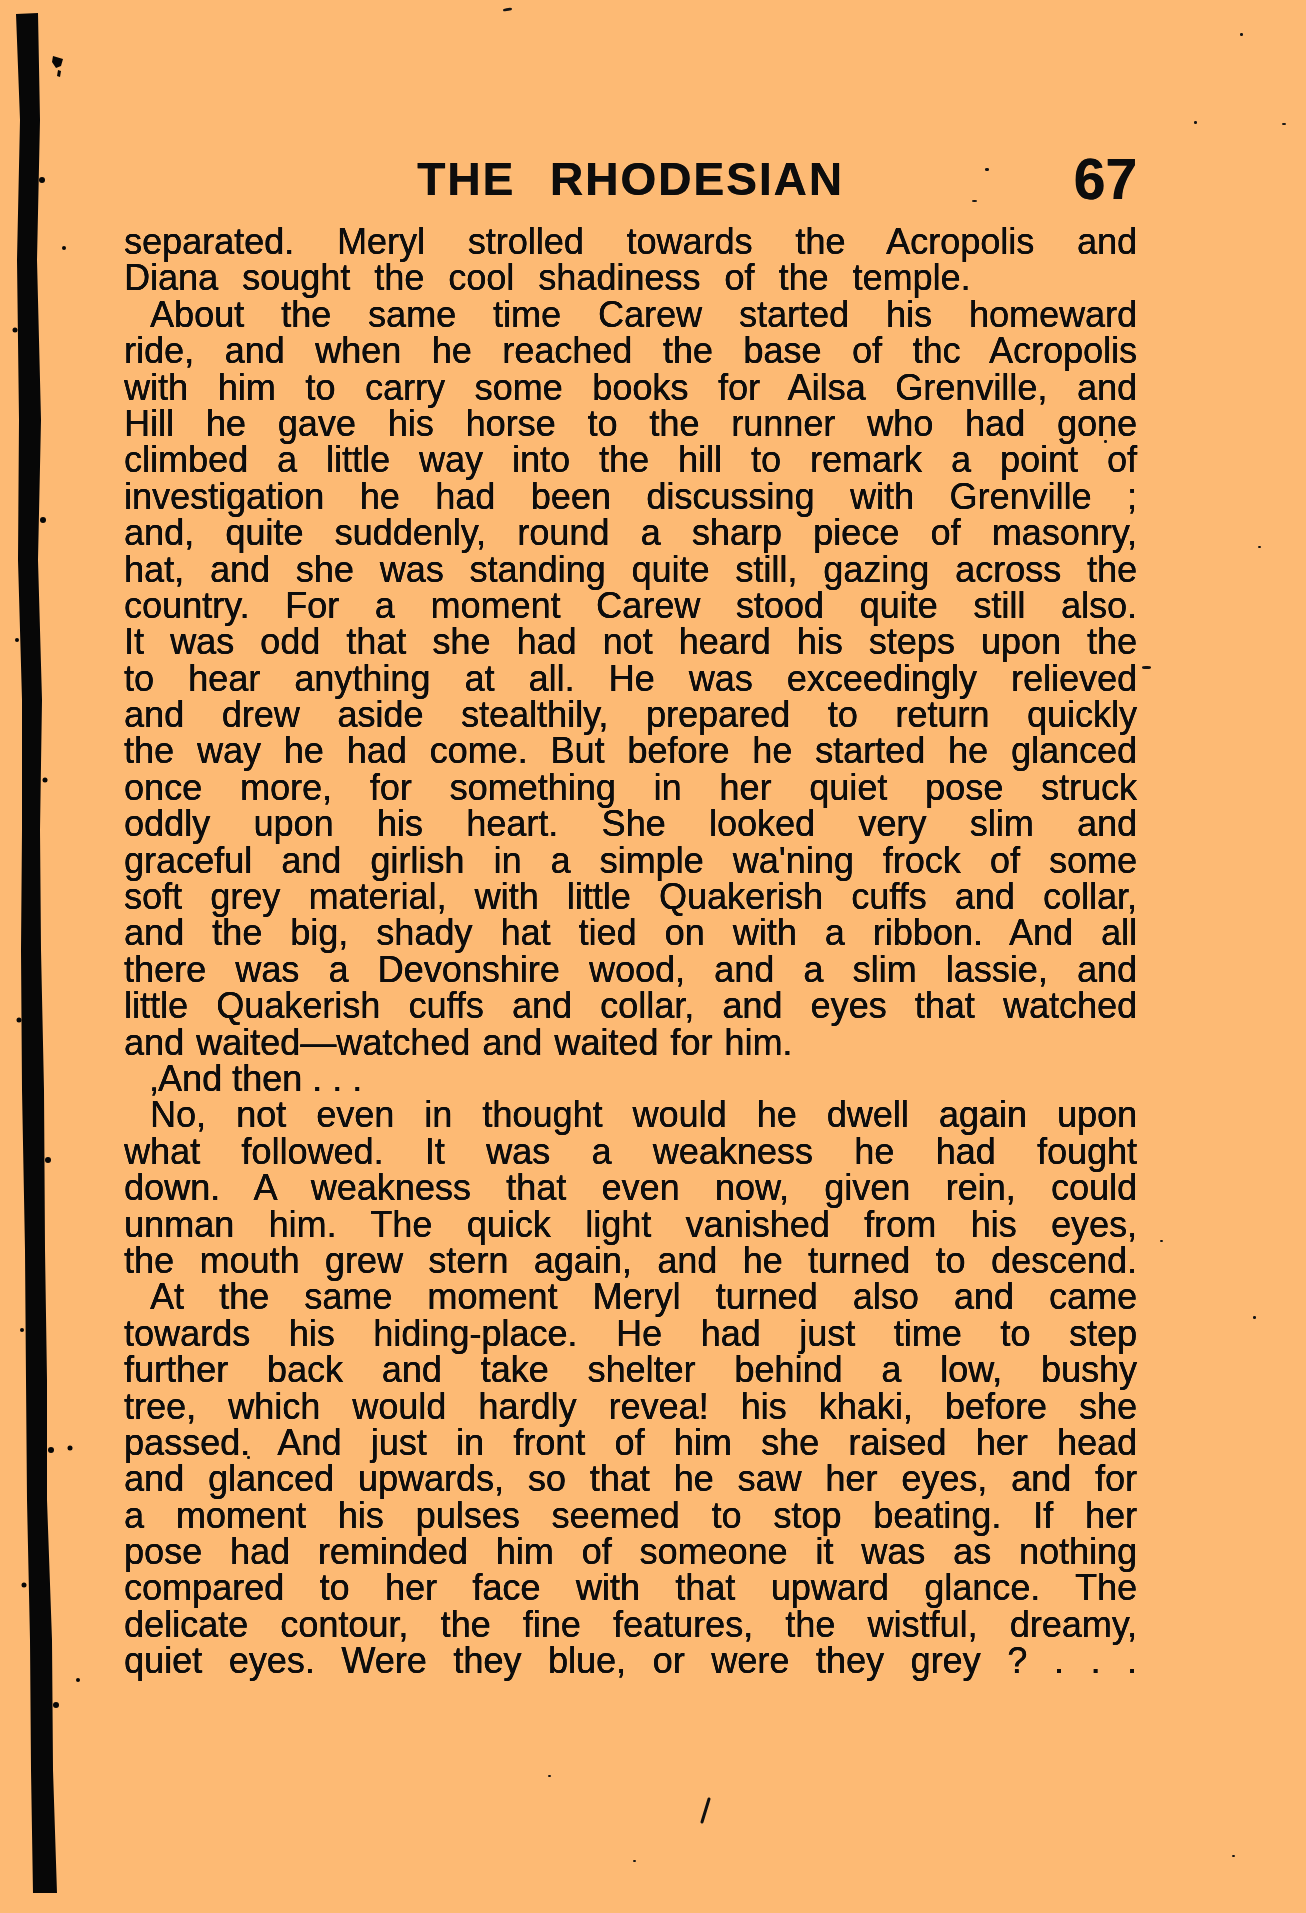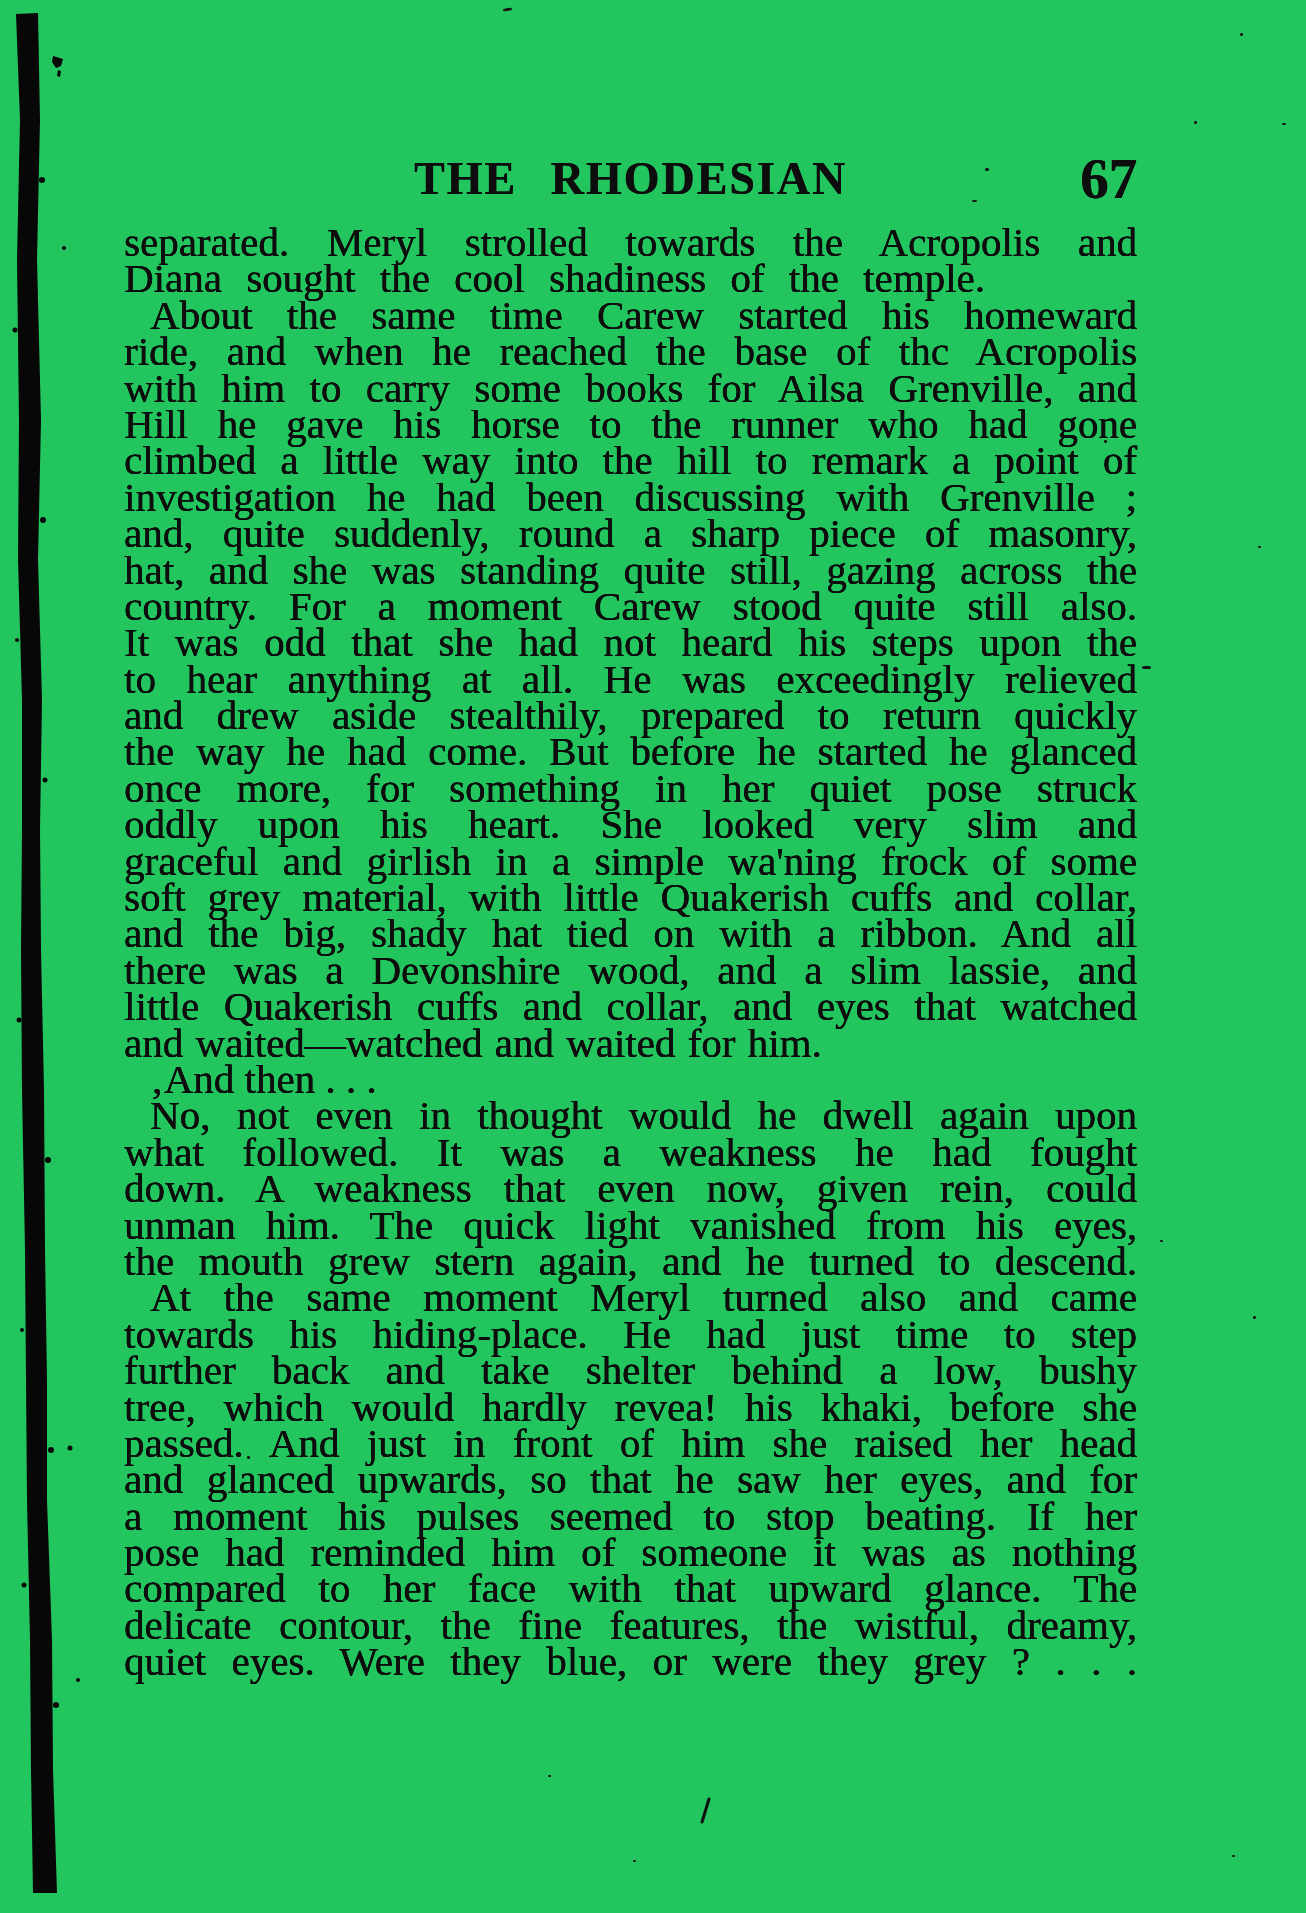--- a/index.html
+++ b/index.html
@@ -1,39 +1,39 @@
 <!DOCTYPE html>
 <html><head>
 <meta charset="utf-8">
 <style>
   html,body{margin:0;padding:0;background:#9a9a9a;}
   .page{
     position:relative;
     width:1306px;height:1913px;
-    background:#22c55e;
+    background:#fdba74;
     overflow:hidden;
-    font-family:Liberation Serif, serif;
+    font-family:Liberation Sans, sans-serif;
     color:#0d0d0d;
   }
   .binding{position:absolute;left:0;top:0;}
   .header{position:absolute;left:124px;top:154px;width:1013px;height:52px;}
   .title{
     display:block;text-align:center;
     font-size:46px;font-weight:bold;letter-spacing:2px;word-spacing:20px;
     line-height:50px;
     text-shadow:0.4px 0 0 currentColor;
   }
   .pagenum{
     position:absolute;right:0;top:0;
     font-size:57px;font-weight:bold;line-height:50px;
     text-shadow:0.4px 0 0 currentColor;
   }
   .body-text{
     position:absolute;left:124px;top:224px;width:1013px;
-    font-size:41px;line-height:36.4px;
+    font-size:36px;line-height:36.4px;
     text-shadow:0.35px 0 0 currentColor, 0 0.3px 0 currentColor;
   }
   .line{height:36.4px;white-space:nowrap;}
   .line.j{white-space:normal;text-align:justify;text-align-last:justify;}
   .line.ind{padding-left:26px;}
   .speck{position:absolute;background:#151515;border-radius:40%;}
   .stray-slash{
     position:absolute;left:704px;top:1797px;width:3px;height:27px;
     background:#101010;transform:rotate(17deg);border-radius:2px;
   }

